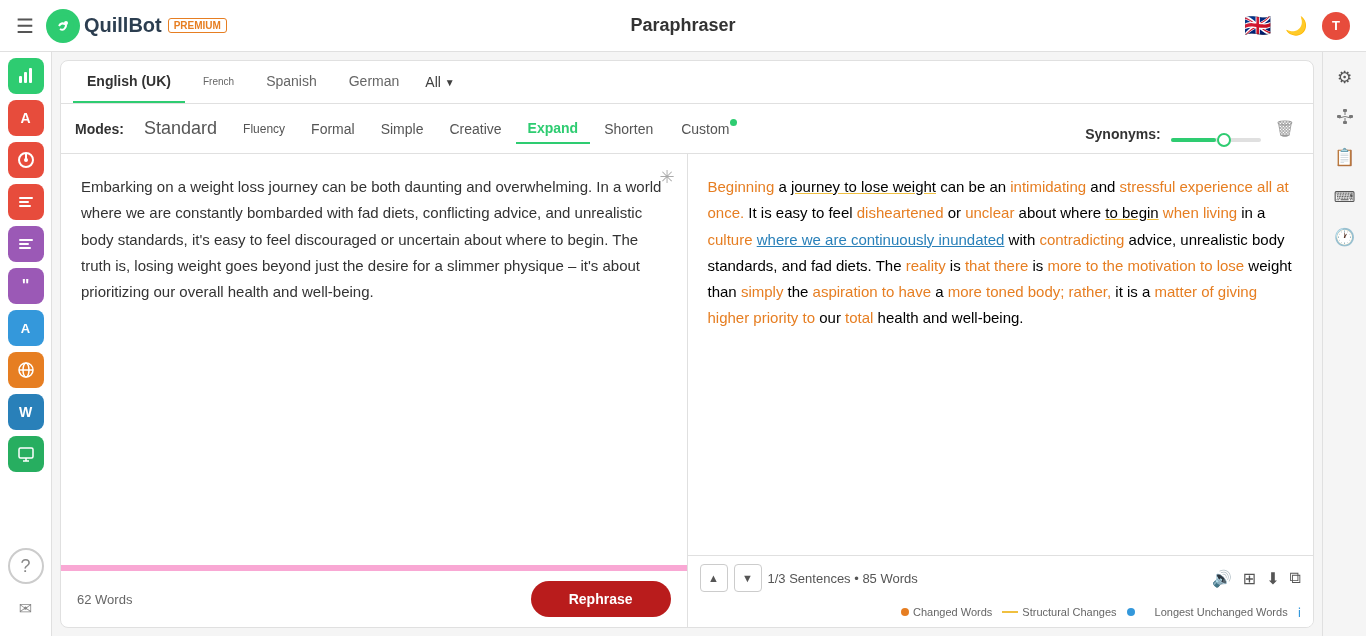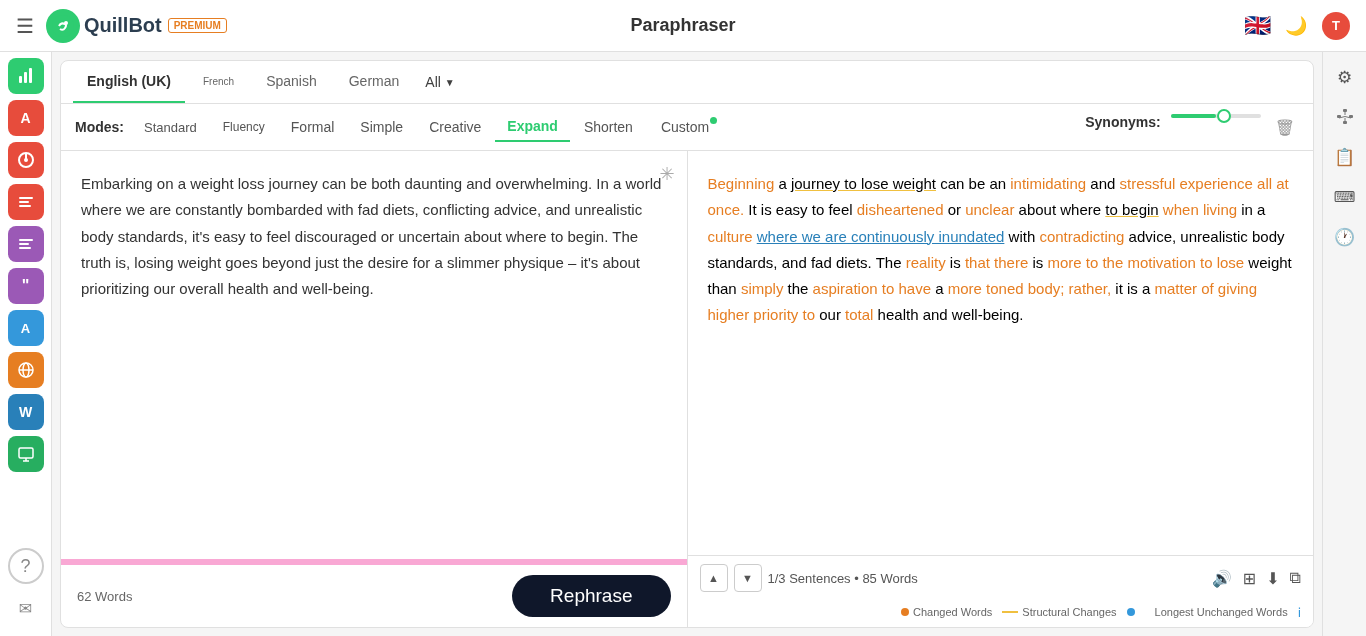--- a/index.html
+++ b/index.html
@@ -87,51 +87,51 @@
       <div style="display:flex; align-items:center; padding:0 12px; border-bottom:1px solid #e0e0e0;">
         <div style="padding:12px 14px; font-size:14px; cursor:pointer; color:#333; font-weight:600; border-bottom:2px solid #2ecc71; margin-right:4px;">English (UK)</div>
         <div style="padding:12px 14px; font-size:10px; cursor:pointer; color:#666; border-bottom:2px solid transparent; margin-right:4px;">French</div>
         <div style="padding:12px 14px; font-size:14px; cursor:pointer; color:#666; border-bottom:2px solid transparent; margin-right:4px;">Spanish</div>
         <div style="padding:12px 14px; font-size:14px; cursor:pointer; color:#666; border-bottom:2px solid transparent; margin-right:4px;">German</div>
         <div style="padding:12px 8px; font-size:14px; cursor:pointer; color:#404040; display:flex; align-items:center; gap:4px;">All <span style="font-size:10px;">▼</span></div>
       </div>
 
       <div style="display:flex; align-items:center; padding:8px 14px; border-bottom:1px solid #e0e0e0; background:#fff; gap:2px;">
         <span style="font-size:14px; font-weight:600; color:#333; margin-right:6px;">Modes:</span>
-        <button style="padding:6px 12px; border-radius:20px; font-size:13px; cursor:pointer; color:#555; border:none; background:transparent;">Standard</button>
+        <button style="padding:6px 12px; border-radius:20px; font-size:18px; cursor:pointer; color:#555; border:none; background:transparent;">Standard</button>
         <button style="padding:6px 12px; border-radius:20px; font-size:12px; cursor:pointer; color:#555; border:none; background:transparent;">Fluency</button>
         <button style="padding:6px 12px; border-radius:20px; font-size:14px; cursor:pointer; color:#555; border:none; background:transparent;">Formal</button>
         <button style="padding:6px 12px; border-radius:20px; font-size:14px; cursor:pointer; color:#555; border:none; background:transparent;">Simple</button>
         <button style="padding:6px 12px; border-radius:20px; font-size:14px; cursor:pointer; color:#555; border:none; background:transparent;">Creative</button>
         <button style="padding:6px 12px; font-size:14px; cursor:pointer; color:#2ecc71; font-weight:600; border:none; background:transparent; border-bottom:2px solid #2ecc71; border-radius:0;">Expand</button>
         <button style="padding:6px 12px; border-radius:20px; font-size:14px; cursor:pointer; color:#555; border:none; background:transparent;">Shorten</button>
         <div style="position:relative; display:inline-block;">
           <button style="padding:6px 14px; border-radius:20px; font-size:14px; cursor:pointer; color:#555; border:none; background:transparent;">Custom</button>
           <span style="position:absolute; top:4px; right:6px; width:7px; height:7px; background:#2ecc71; border-radius:50; display:block; border-radius:50%;"></span>
         </div>
-        <div style="margin-left:auto; display:flex; align-items:flex-start; gap:10px;">
+        <div style="margin-left:auto; display:flex; align-items:flex-end; gap:10px;">
           <span style="font-size:14px; font-weight:600; color:#333;">Synonyms:</span>
           <div style="width:90px; height:4px; background:#e0e0e0; border-radius:2px; position:relative; cursor:pointer;">
             <div style="width:50%; height:100%; background:#2ecc71; border-radius:2px;"></div>
             <div style="width:14px; height:14px; background:#fff; border:2px solid #2ecc71; border-radius:50%; position:absolute; top:-5px; left:46px;"></div>
           </div>
           <span style="color:#999; cursor:pointer; font-size:16px; padding:4px;">🗑</span>
         </div>
       </div>
 
       <div style="display:flex; flex:1; overflow:hidden;">
 
         <div style="flex:1; display:flex; flex-direction:column; position:relative; border-right:1px solid #e0e0e0;">
           <div style="flex:1; padding:20px; font-size:15px; line-height:1.75; color:#333; overflow-y:auto;">
             Embarking on a weight loss journey can be both daunting and overwhelming. In a world where we are constantly bombarded with fad diets, conflicting advice, and unrealistic body standards, it's easy to feel discouraged or uncertain about where to begin. The truth is, losing weight goes beyond just the desire for a slimmer physique – it's about prioritizing our overall health and well-being.
           </div>
           <span style="position:absolute; top:12px; right:12px; color:#aaa; font-size:18px; cursor:pointer;">✳</span>
           <div style="display:flex; align-items:center; justify-content:space-between; padding:10px 16px; border-top:6px solid #f9a8d4;">
             <span style="font-size:13px; color:#666;">62 Words</span>
-            <button style="background:#0f172a; color:white; border:none; border-radius:24px; padding:10px 38px; font-size:19px; font-weight:400; cursor:pointer;">Rephrase</button>
+            <button style="background:#b91c1c; color:white; border:none; border-radius:24px; padding:10px 38px; font-size:14px; font-weight:700; cursor:pointer;">Rephrase</button>
           </div>
         </div>
 
         <div style="flex:1; display:flex; flex-direction:column;">
           <div style="flex:1; padding:20px; font-size:15px; line-height:1.75; overflow-y:auto;">
             <span style="color:#e67e22;">Beginning</span> a <span style="text-decoration:underline; text-decoration-color:#f0c040;">journey to lose weight</span> can be an <span style="color:#e67e22;">intimidating</span> and <span style="color:#e67e22;">stressful experience all at once.</span> It is easy to feel <span style="color:#e67e22;">disheartened</span> or <span style="color:#e67e22;">unclear</span> about where <span style="text-decoration:underline; text-decoration-color:#f0c040;">to begin</span> <span style="color:#e67e22;">when living</span> in a <span style="color:#e67e22;">culture</span> <span style="text-decoration:underline; text-decoration-color:#2980b9; color:#2980b9;">where we are continuously inundated</span> with <span style="color:#e67e22;">contradicting</span> advice, unrealistic body standards, and fad diets. The <span style="color:#e67e22;">reality</span> is <span style="color:#e67e22;">that there</span> is <span style="color:#e67e22;">more to the motivation to lose</span> weight than <span style="color:#e67e22;">simply</span> the <span style="color:#e67e22;">aspiration to have</span> a <span style="color:#e67e22;">more toned body; rather,</span> it is a <span style="color:#e67e22;">matter of giving higher priority to</span> our <span style="color:#e67e22;">total</span> health and well-being.
           </div>
           <div style="display:flex; align-items:center; padding:8px 12px; border-top:1px solid #e0e0e0; gap:6px;">
             <button style="width:28px;height:28px;border:1px solid #ccc;border-radius:4px;display:flex;align-items:center;justify-content:center;cursor:pointer;background:#fff;color:#555;font-size:11px;">▲</button>
             <button style="width:28px;height:28px;border:1px solid #ccc;border-radius:4px;display:flex;align-items:center;justify-content:center;cursor:pointer;background:#fff;color:#555;font-size:11px;">▼</button>

